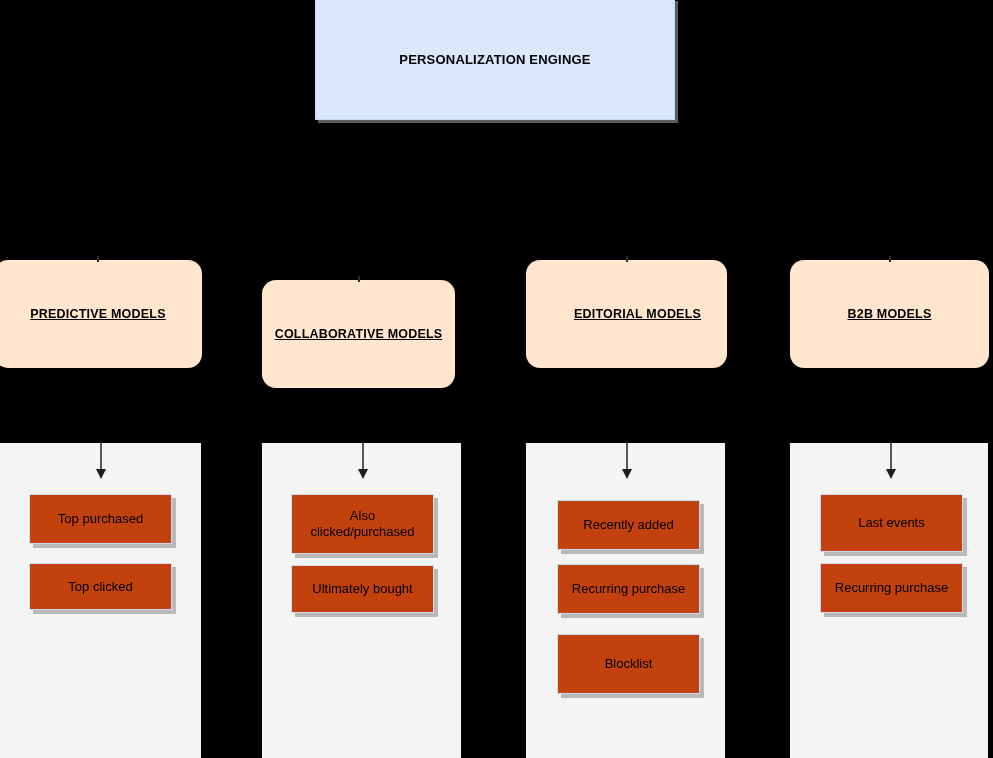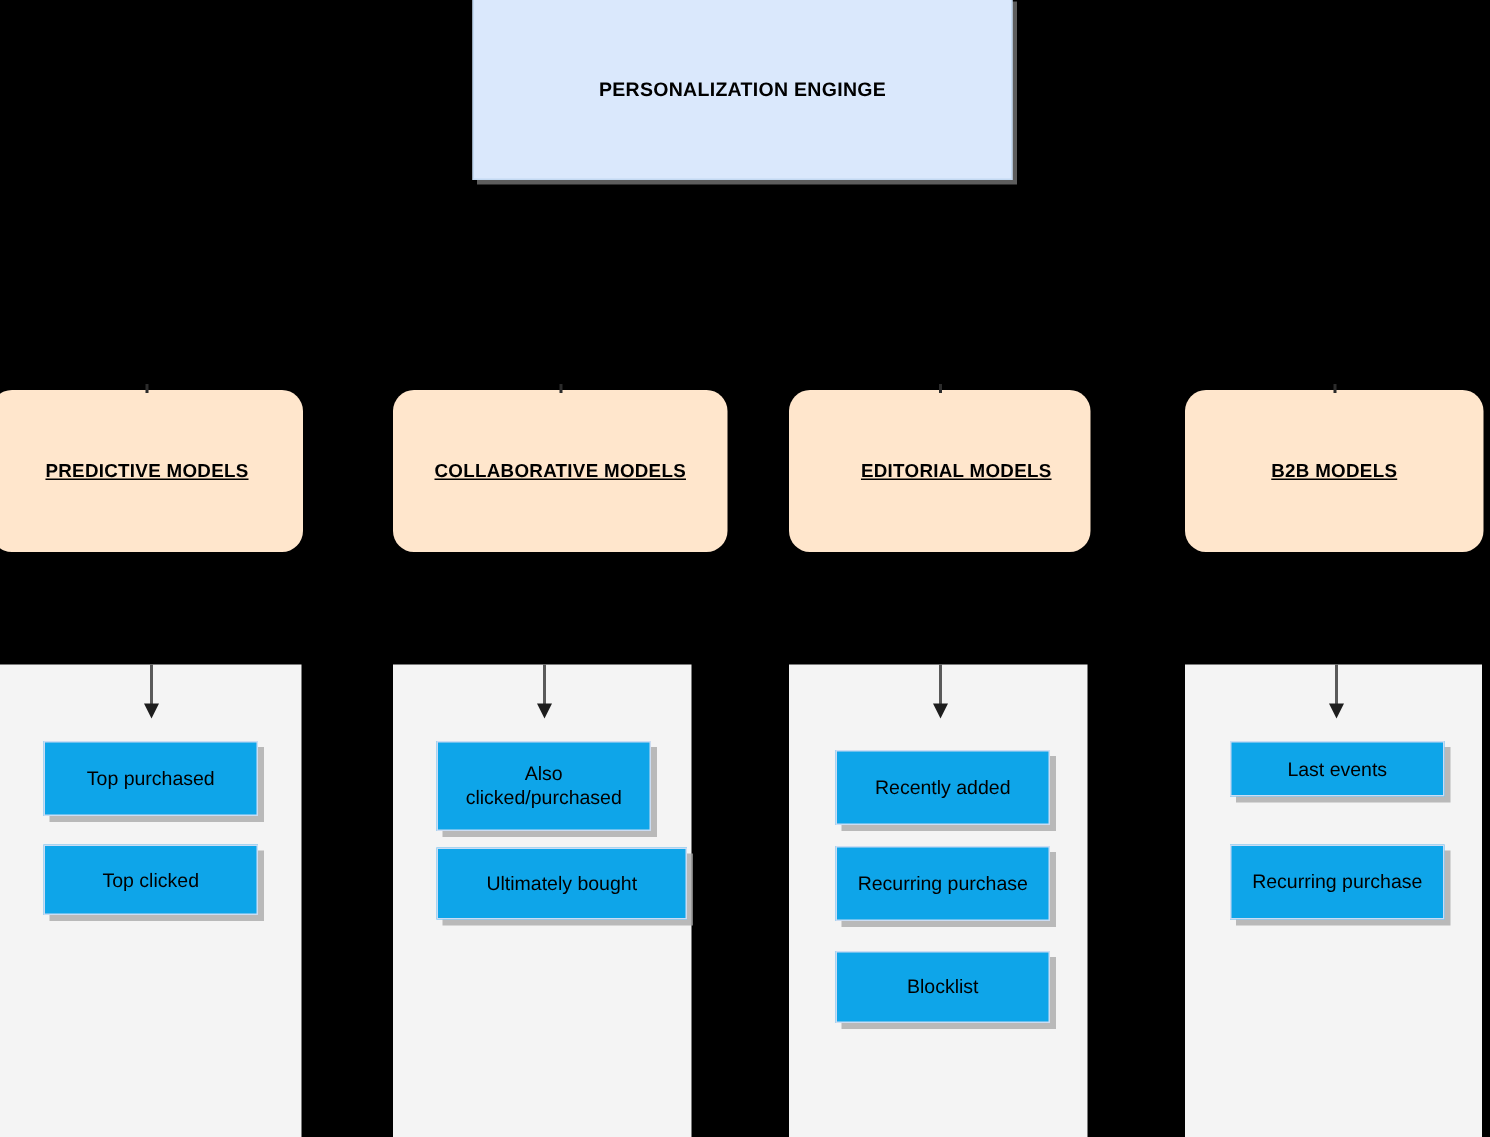--- a/index.html
+++ b/index.html
@@ -101,21 +101,21 @@
     width: 0;
     height: 0;
     border-left: 5px solid transparent;
     border-right: 5px solid transparent;
     border-top: 10px solid #1d1d1d;
   }
 
   
   .card {
     position: absolute;
-    background: #0ea5e9;
+    background: #c2410c;
     border: 1px solid #cbdcf3;
     box-sizing: border-box;
     display: flex;
     align-items: center;
     justify-content: center;
     box-shadow: 4px 4px 0 rgba(165,165,165,0.75);
     padding: 2px 6px;
   }
   .card-label {
     font-size: 13px;
@@ -138,21 +138,21 @@
       <div class="column" style="left: 262px; width: 199px;"></div>
       <div class="column" style="left: 526px; width: 199px;"></div>
       <div class="column" style="left: 790px; width: 198px;"></div>
     </div>
 
   <div id="model-boxes">
       <div class="model-box" style="left: -6px; width: 208px;">
         <span class="stub"></span>
         <span class="model-label">PREDICTIVE MODELS</span>
       </div>
-      <div class="model-box" style="left: 262px; width: 223px;">
+      <div class="model-box" style="left: 262px; width: 193px; margin-top: 20px;">
         <span class="stub"></span>
         <span class="model-label">COLLABORATIVE MODELS</span>
       </div>
       <div class="model-box" style="left: 526px; width: 201px; padding-left: 22px;">
         <span class="stub"></span>
         <span class="model-label">EDITORIAL MODELS</span>
       </div>
       <div class="model-box" style="left: 790px; width: 199px;">
         <span class="stub"></span>
         <span class="model-label">B2B MODELS</span>
@@ -181,33 +181,33 @@
   <div id="cards">
       <div class="card" style="left: 29px; top: 494px; width: 143px; height: 50px;">
         <span class="card-label">Top purchased</span>
       </div>
       <div class="card" style="left: 29px; top: 563px; width: 143px; height: 47px;">
         <span class="card-label">Top clicked</span>
       </div>
       <div class="card" style="left: 291px; top: 494px; width: 143px; height: 60px;">
         <span class="card-label">Also clicked/purchased</span>
       </div>
-      <div class="card" style="left: 291px; top: 565px; width: 167px; height: 48px;">
+      <div class="card" style="left: 291px; top: 565px; width: 143px; height: 48px;">
         <span class="card-label">Ultimately bought</span>
       </div>
       <div class="card" style="left: 557px; top: 500px; width: 143px; height: 50px;">
         <span class="card-label">Recently added</span>
       </div>
       <div class="card" style="left: 557px; top: 564px; width: 143px; height: 50px;">
         <span class="card-label">Recurring purchase</span>
       </div>
-      <div class="card" style="left: 557px; top: 634px; width: 143px; height: 48px;">
+      <div class="card" style="left: 557px; top: 634px; width: 143px; height: 60px;">
         <span class="card-label">Blocklist</span>
       </div>
-      <div class="card" style="left: 820px; top: 494px; width: 143px; height: 37px;">
+      <div class="card" style="left: 820px; top: 494px; width: 143px; height: 58px;">
         <span class="card-label">Last events</span>
       </div>
       <div class="card" style="left: 820px; top: 563px; width: 143px; height: 50px;">
         <span class="card-label">Recurring purchase</span>
       </div>
     </div>
 
 </div>
 
 </body></html>

